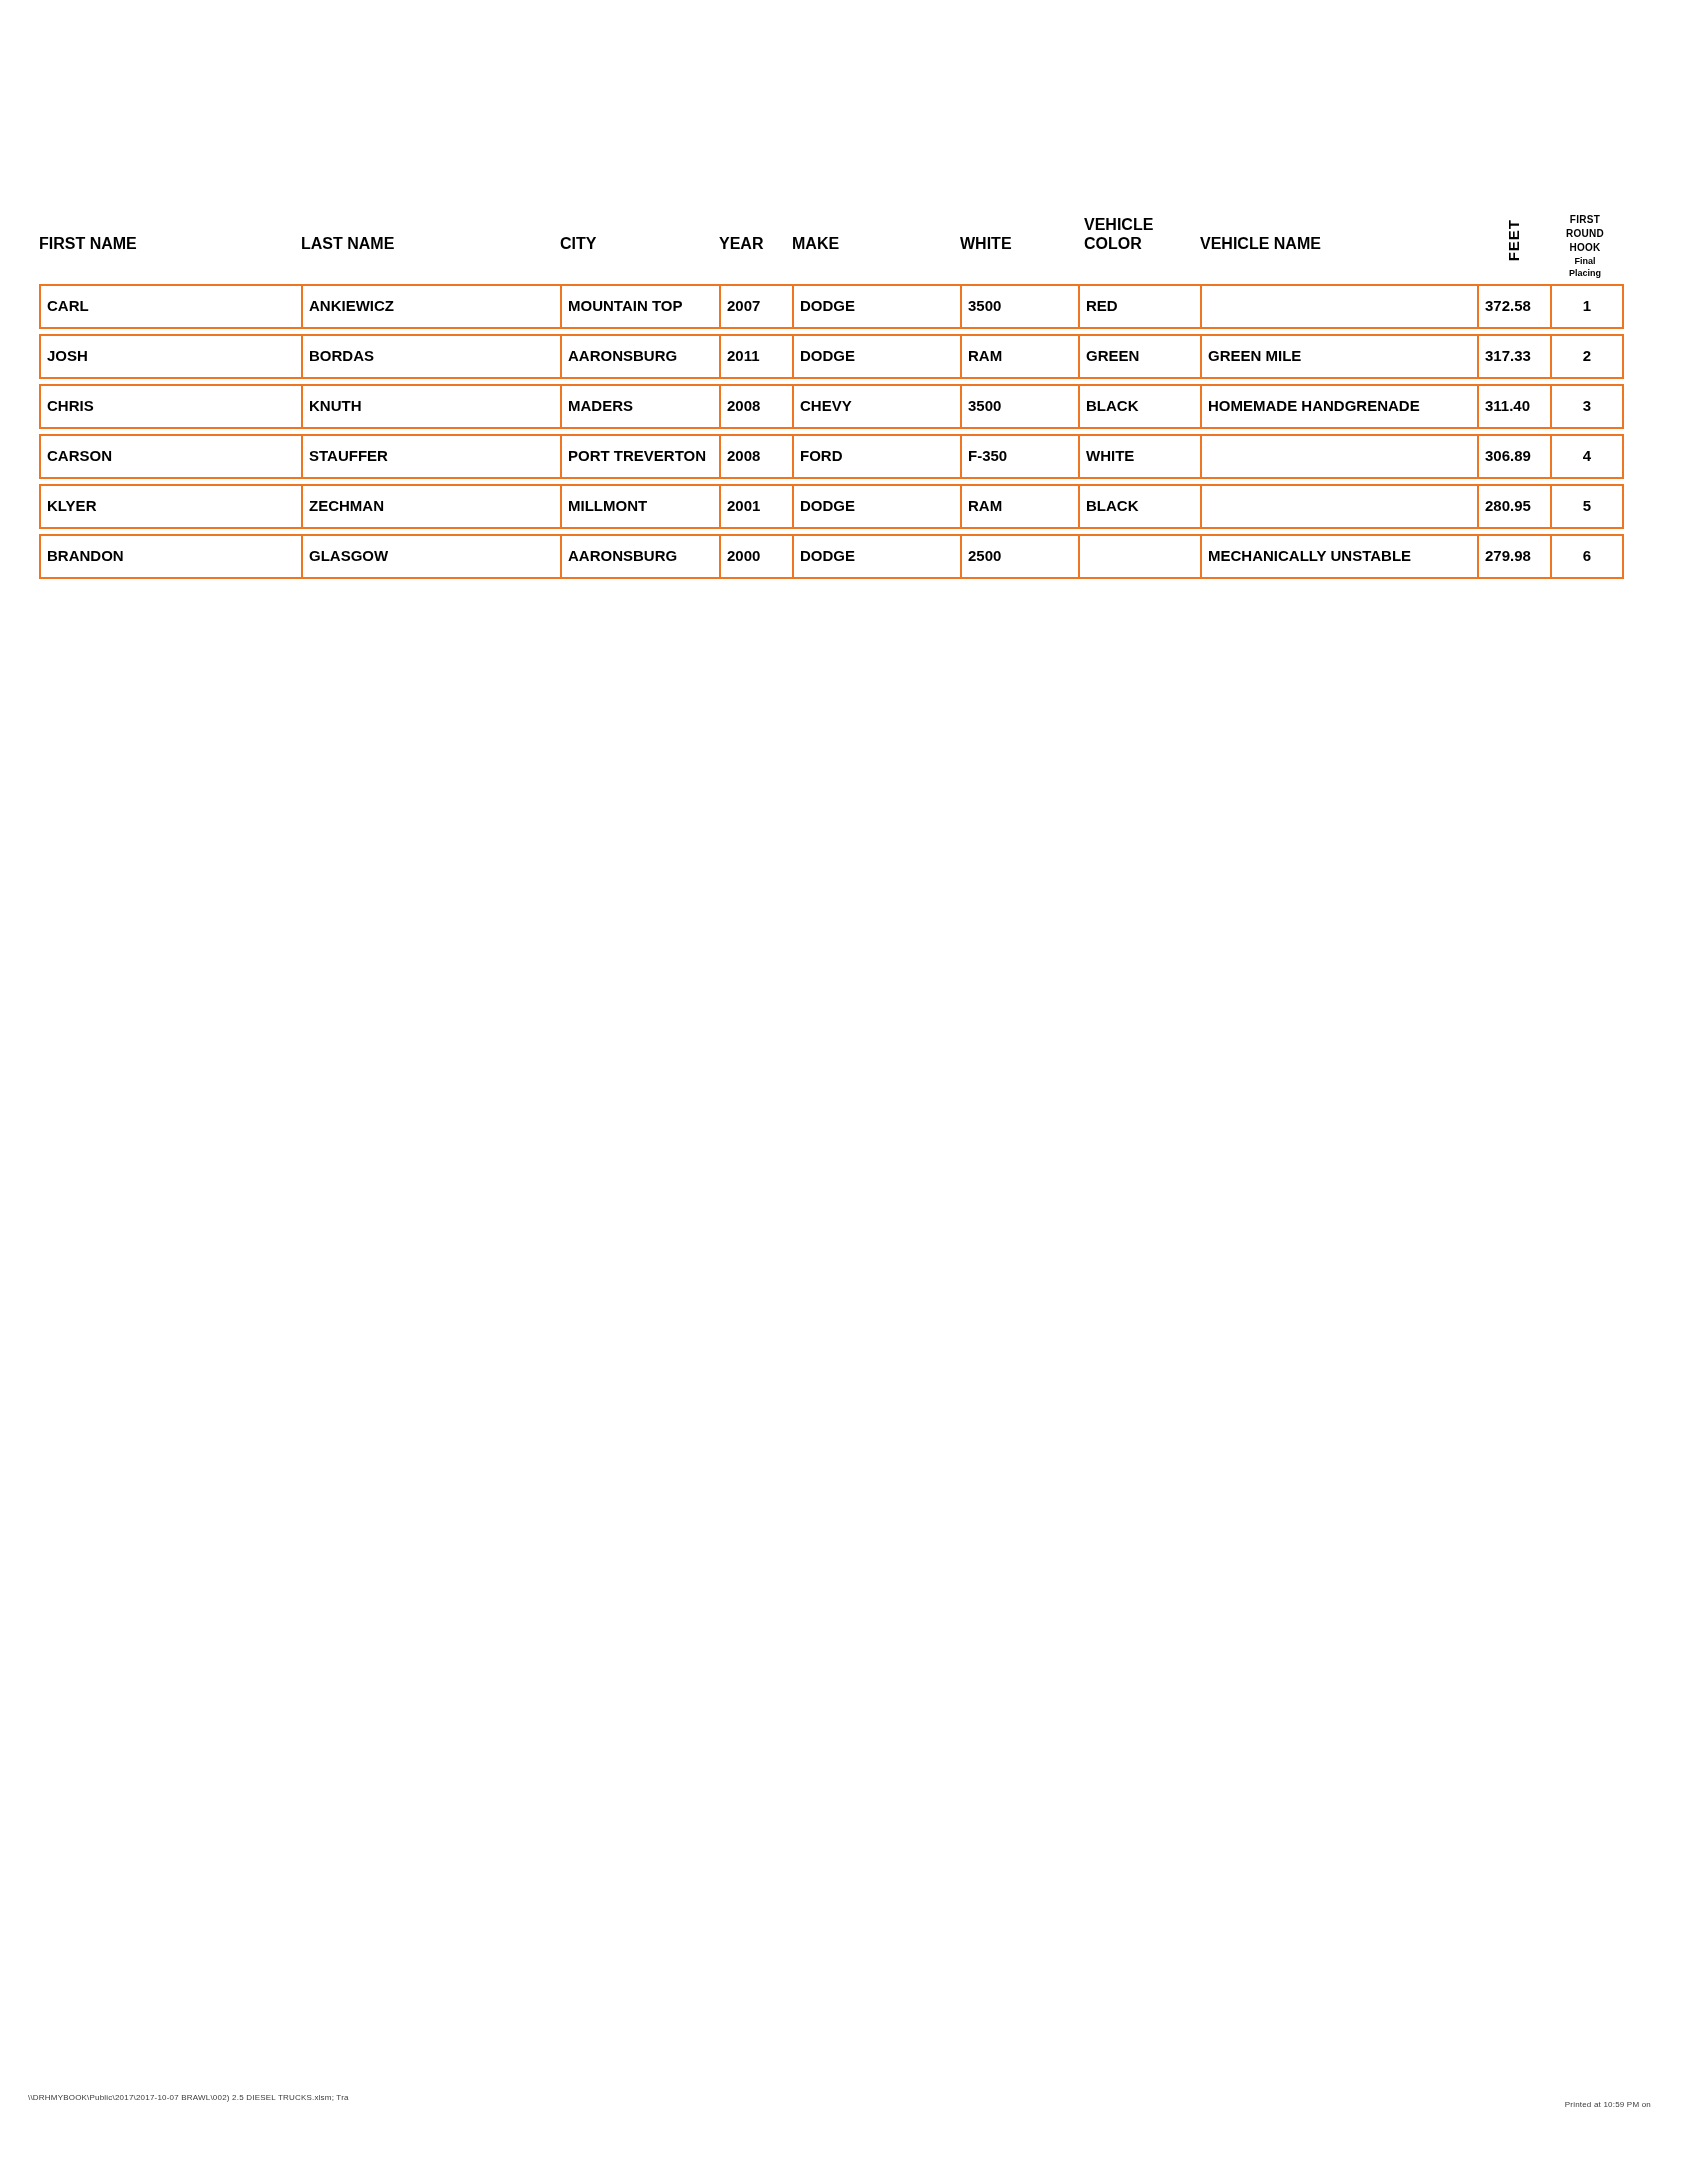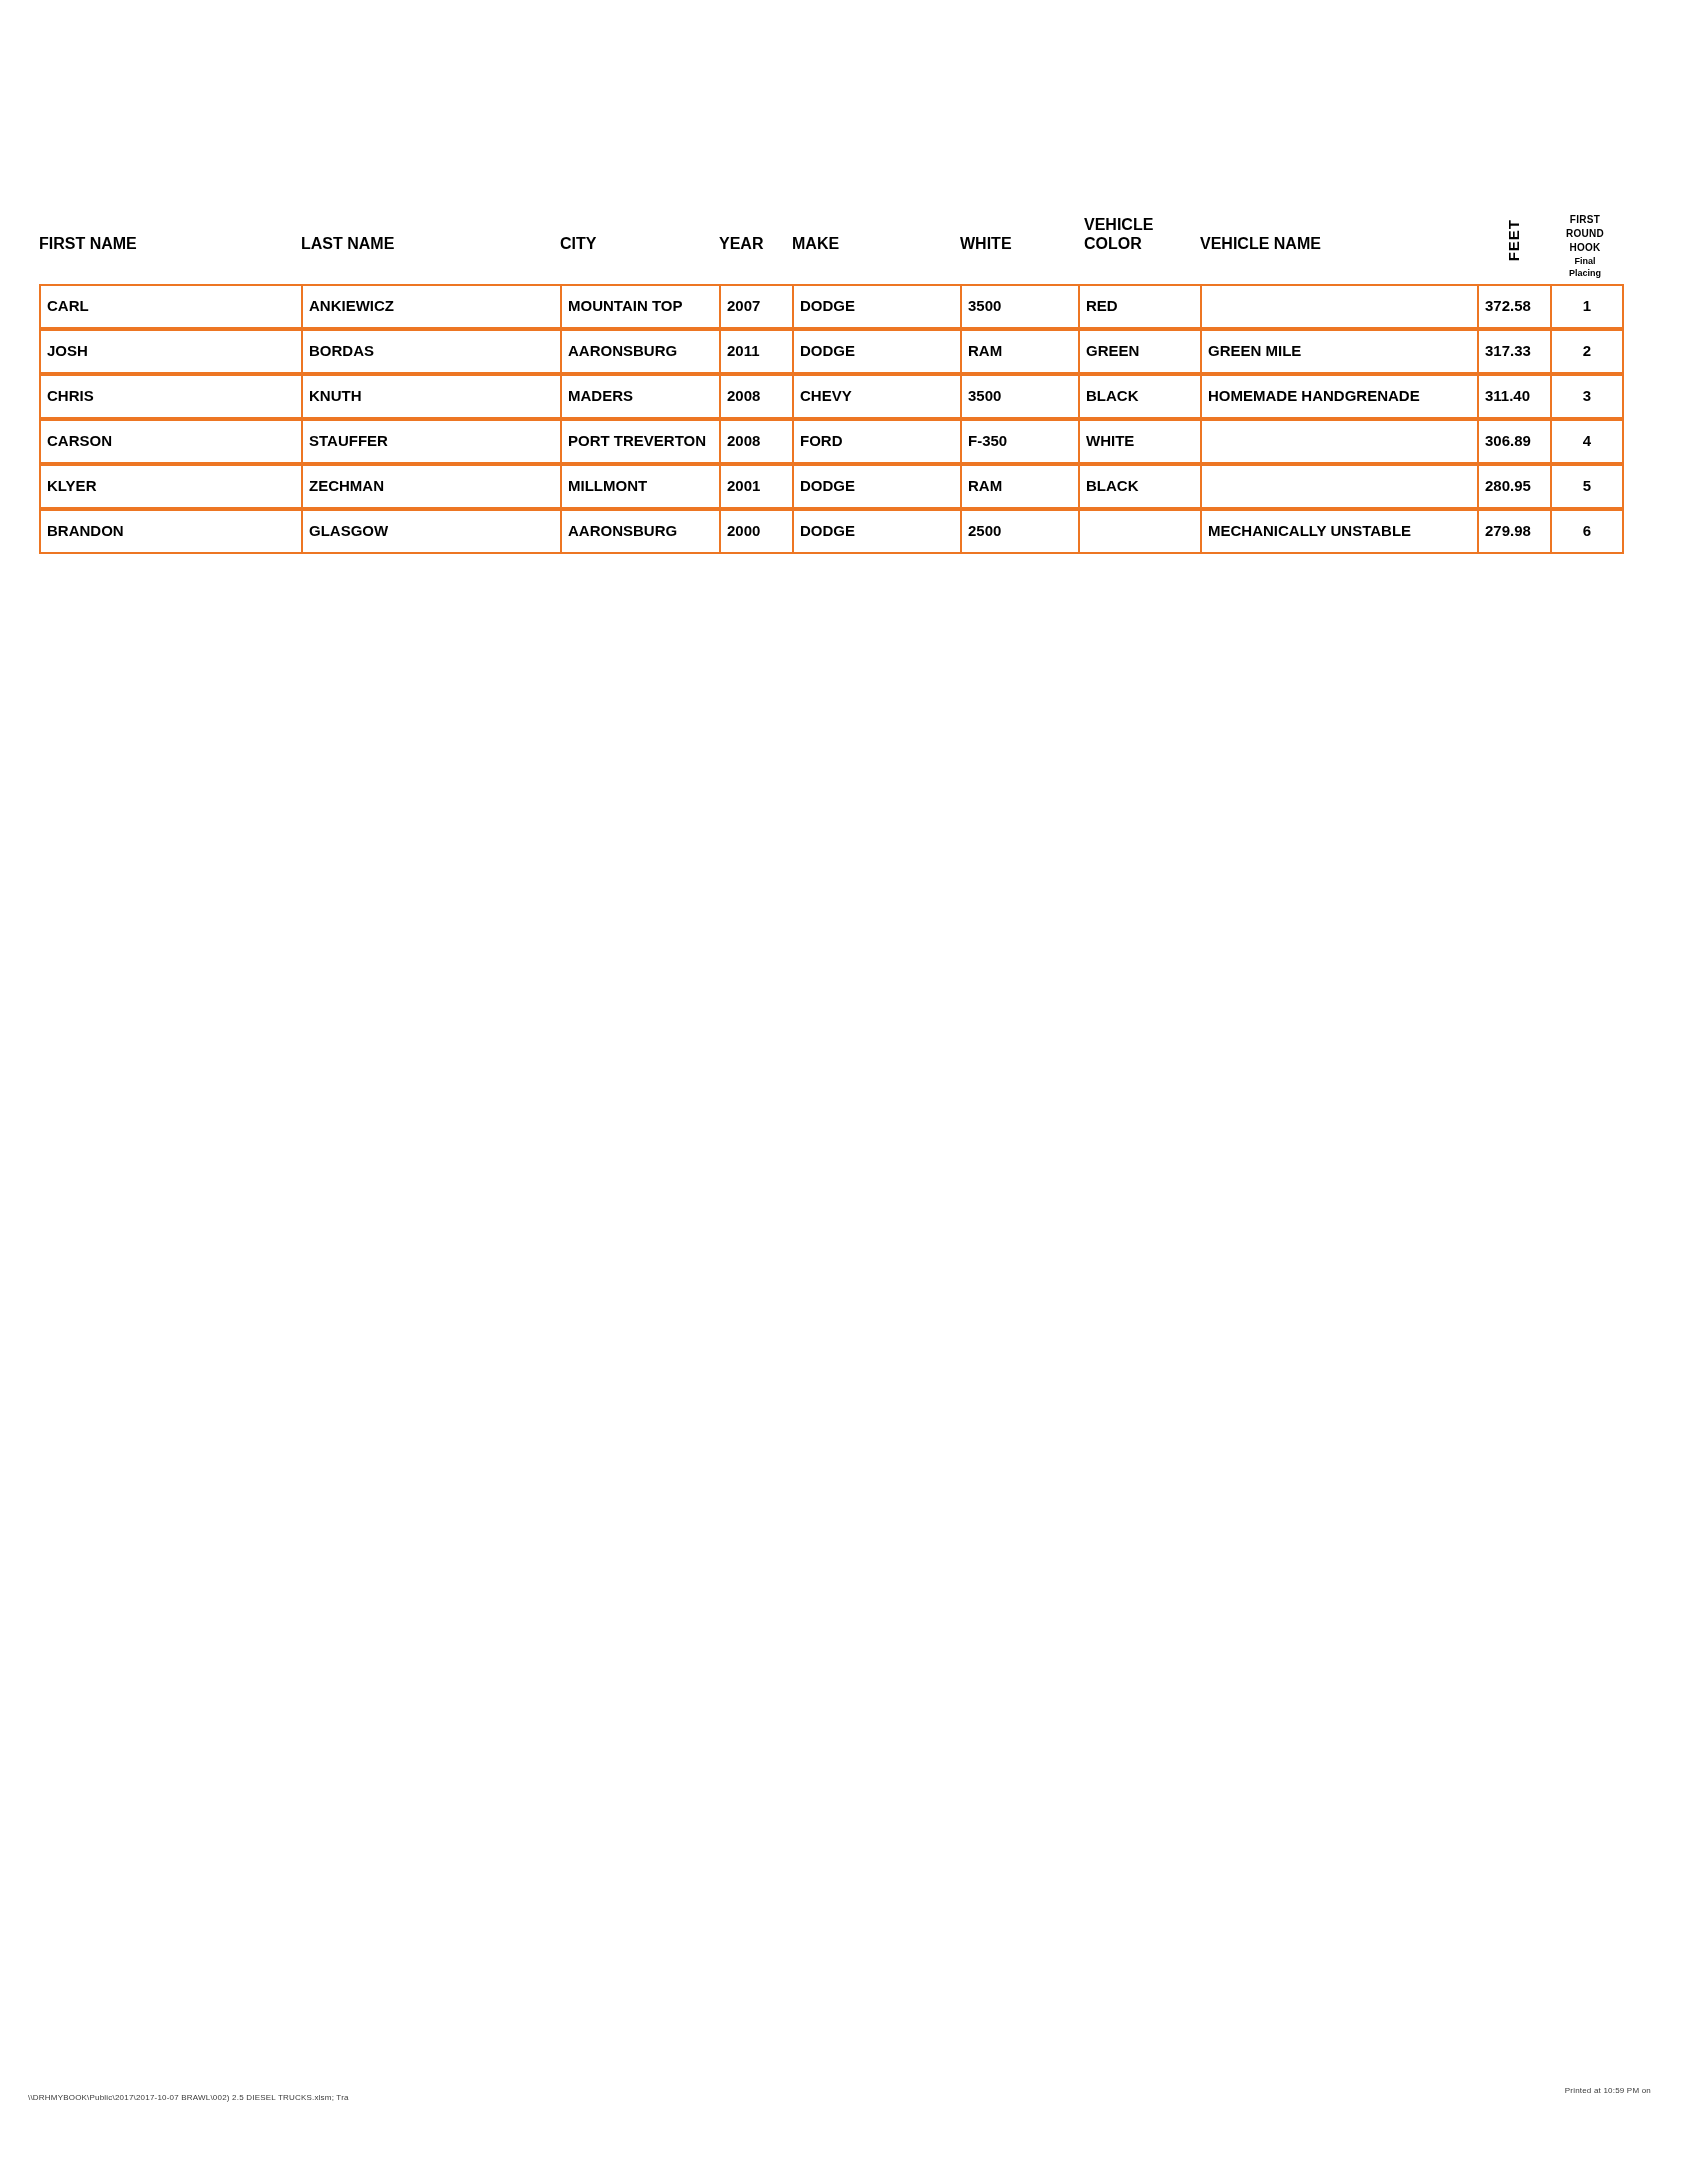--- a/index.html
+++ b/index.html
@@ -49,20 +49,21 @@
     align-self: end; text-align: center;
     padding-bottom: 2px;
   }
   .hcell-placing .pl { display: block; font-weight: bold; }
   .hcell-placing .pl.big { font-size: 10px; line-height: 14px; letter-spacing: 0.3px; }
   .hcell-placing .pl.small { font-size: 9px; line-height: 12px; }
 
   
   .trow {
     border: 2px solid #ED7623;
+    margin-bottom: 5px;
     height: 45px;
     align-items: stretch;
     background: #fff;
   }
   .tcell {
     font-size: 15px; font-weight: bold;
     line-height: 39px;
     padding-left: 6px;
     white-space: nowrap; overflow: hidden;
     border-right: 2px solid #ED7623;
@@ -70,21 +71,21 @@
   .tcell:last-child { border-right: none; }
   .tcell.center { text-align: center; padding-left: 0; }
 
   
   .footer-left {
     position: absolute; left: 28px; bottom: 76px;
     font-size: 8px; color: #3a3a3a; letter-spacing: 0.2px;
     white-space: nowrap;
   }
   .footer-right {
-    position: absolute; right: 32px; bottom: 83px;
+    position: absolute; right: 32px; bottom: 69px;
     font-size: 8px; color: #3a3a3a; letter-spacing: 0.2px;
     white-space: nowrap;
     padding-left: 12px;
   }
 </style>
 </head>
 <body>
 
 <div class="page">
 

